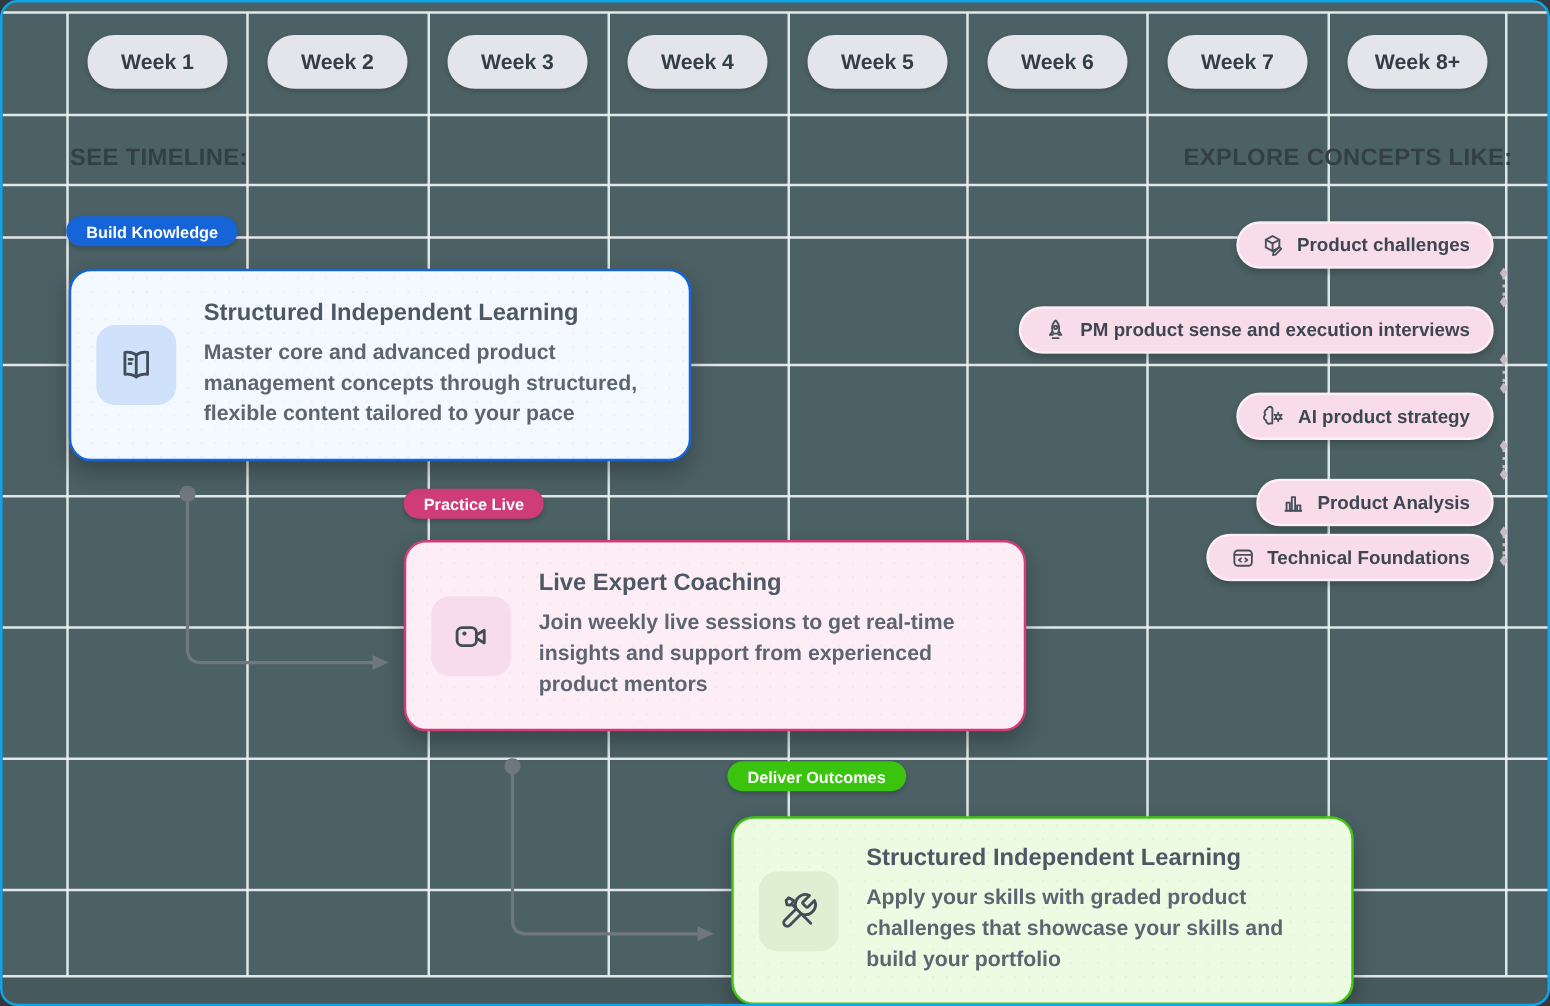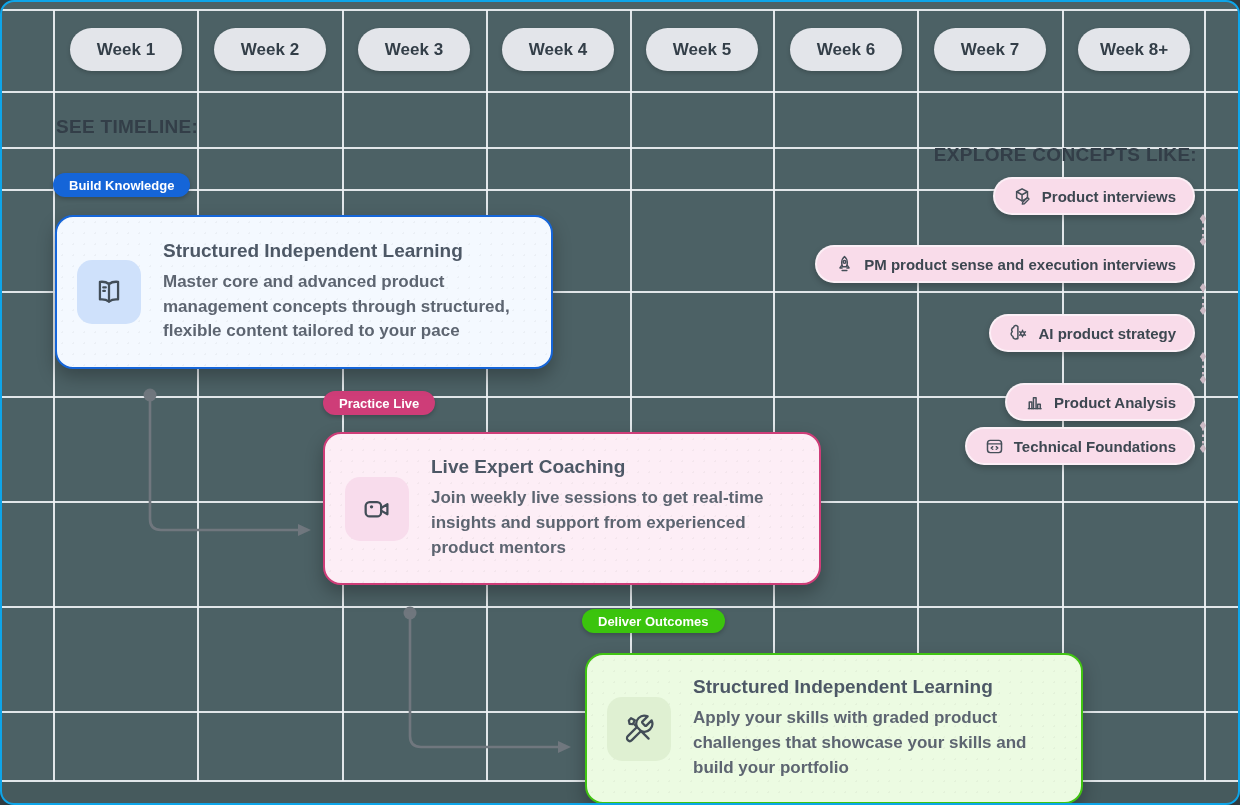--- a/index.html
+++ b/index.html
@@ -19,21 +19,21 @@
     background:#e3e5ea;color:#333e48;font-size:17px;font-weight:700;
     display:flex;align-items:center;justify-content:center;z-index:3;
     box-shadow:0 2px 4px rgba(0,0,0,.18);
   }
 
   .zone-heading{
     position:absolute;top:114px;font-size:19px;font-weight:800;color:#333e48;
     letter-spacing:.3px;z-index:3;
   }
   #heading-left{left:54px;}
-  #heading-right{right:41px;text-align:right;margin-top:28px;}
+  #heading-right{right:28px;text-align:right;}
 
   
   .badge{
     position:absolute;height:24px;border-radius:15px;padding:0 16px;
     display:flex;align-items:center;color:#fff;font-size:13px;font-weight:700;
     z-index:4;box-shadow:0 2px 4px rgba(0,0,0,.22);white-space:nowrap;
   }
   #badge-build{left:51px;top:171px;background:#1565d8;}
   #badge-practice{left:321px;top:389px;background:#ce3d78;}
   #badge-deliver{left:580px;top:607px;background:#3bc40d;}
@@ -188,21 +188,21 @@
       <div class="card-desc">Apply your skills with graded product challenges that showcase your skills and build your portfolio</div>
     </div>
   </div>
 
   <div class="concept-pill" style="right:43px;top:175px">
     <svg class="icon" width="21" height="21" viewBox="0 0 24 24" fill="none" stroke="currentColor" stroke-width="1.7" stroke-linecap="round" stroke-linejoin="round">
       <path d="M11.5 3.2 17.7 6.6 v7 l-6.2 3.4 -6.2-3.4 v-7 Z"></path>
       <path d="M5.3 6.6 l6.2 3.4 6.2-3.4 M11.5 10 v7"></path>
       <path d="M14.2 20.9 l5.6-5.6 1.9 1.9 -5.6 5.6 -2.4 .5 Z" transform="translate(-1.2 -1.4) scale(0.95)"></path>
     </svg>
-    <span>Product interviews</span>
+    <span>Product challenges</span>
   </div>
 
   <div class="concept-pill" style="right:43px;top:312px">
     <svg class="icon" width="21" height="21" viewBox="0 0 24 24" fill="none" stroke="currentColor" stroke-width="1.7" stroke-linecap="round" stroke-linejoin="round">
       <path d="M11.3 4.1 a2.7 2.7 0 0 0-5 1.1 A3 3 0 0 0 4.9 10 a3 3 0 0 0 .7 5.3 2.8 2.8 0 0 0 4.4 2.5 c.9.6 1.3.3 1.3-.7 V4.9 c0-.8-.3-1-.3-.8 Z"></path>
       <circle cx="16.6" cy="12" r="2.1"></circle>
       <path d="M16.6 8.2 v1.1 M16.6 14.7 v1.1 M19.9 10.1 l-1 .55 M13.3 13.9 l1-.55 M19.9 13.9 l-1-.55 M13.3 10.1 l1 .55"></path>
     </svg>
     <span>AI product strategy</span>
   </div>

